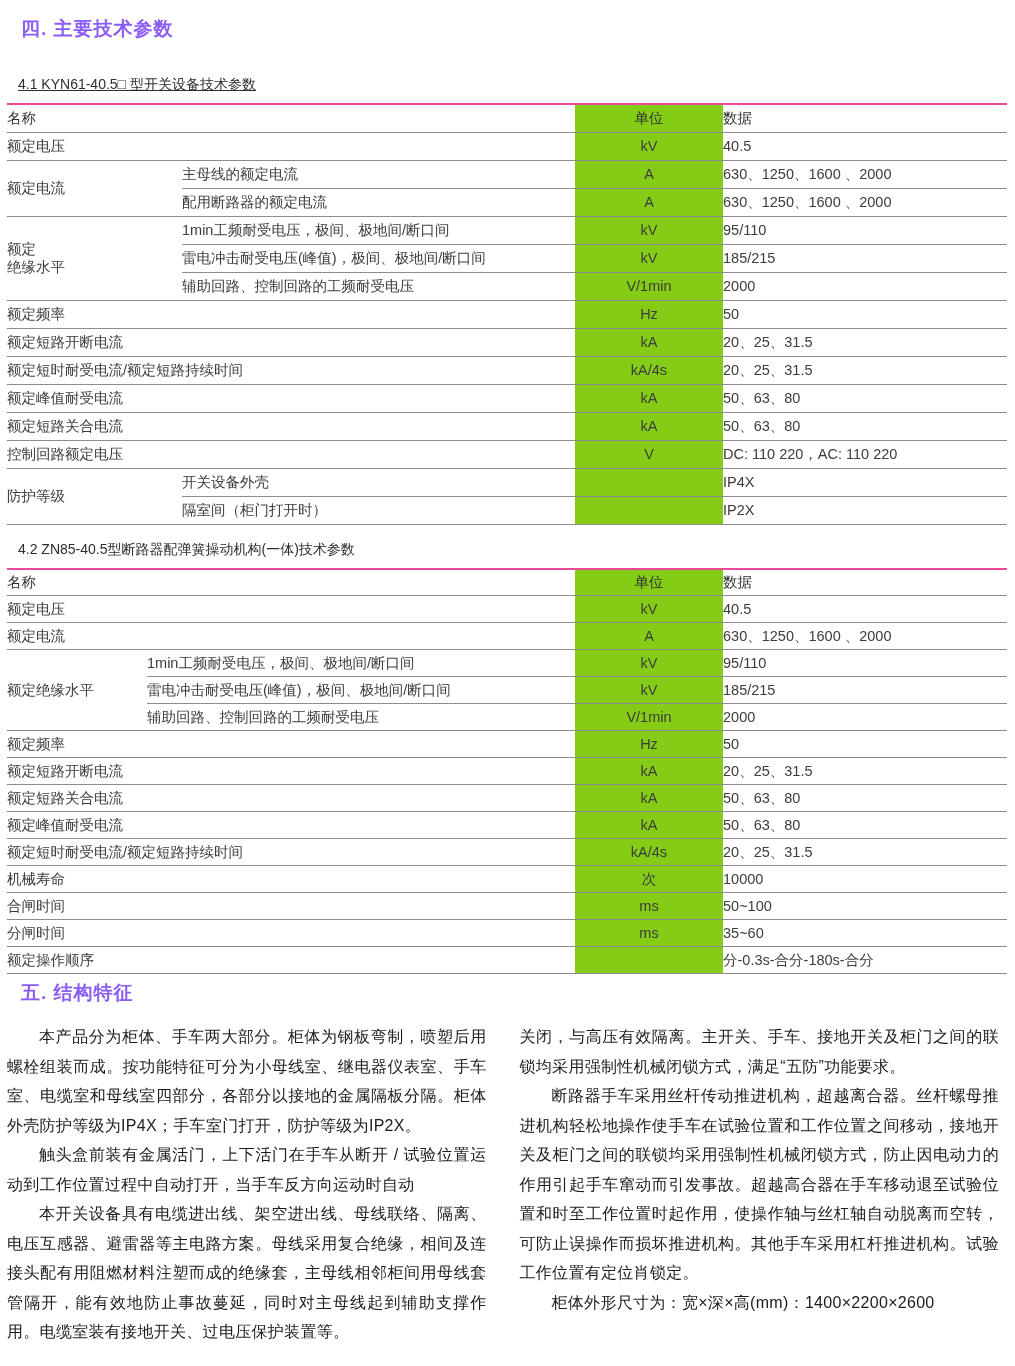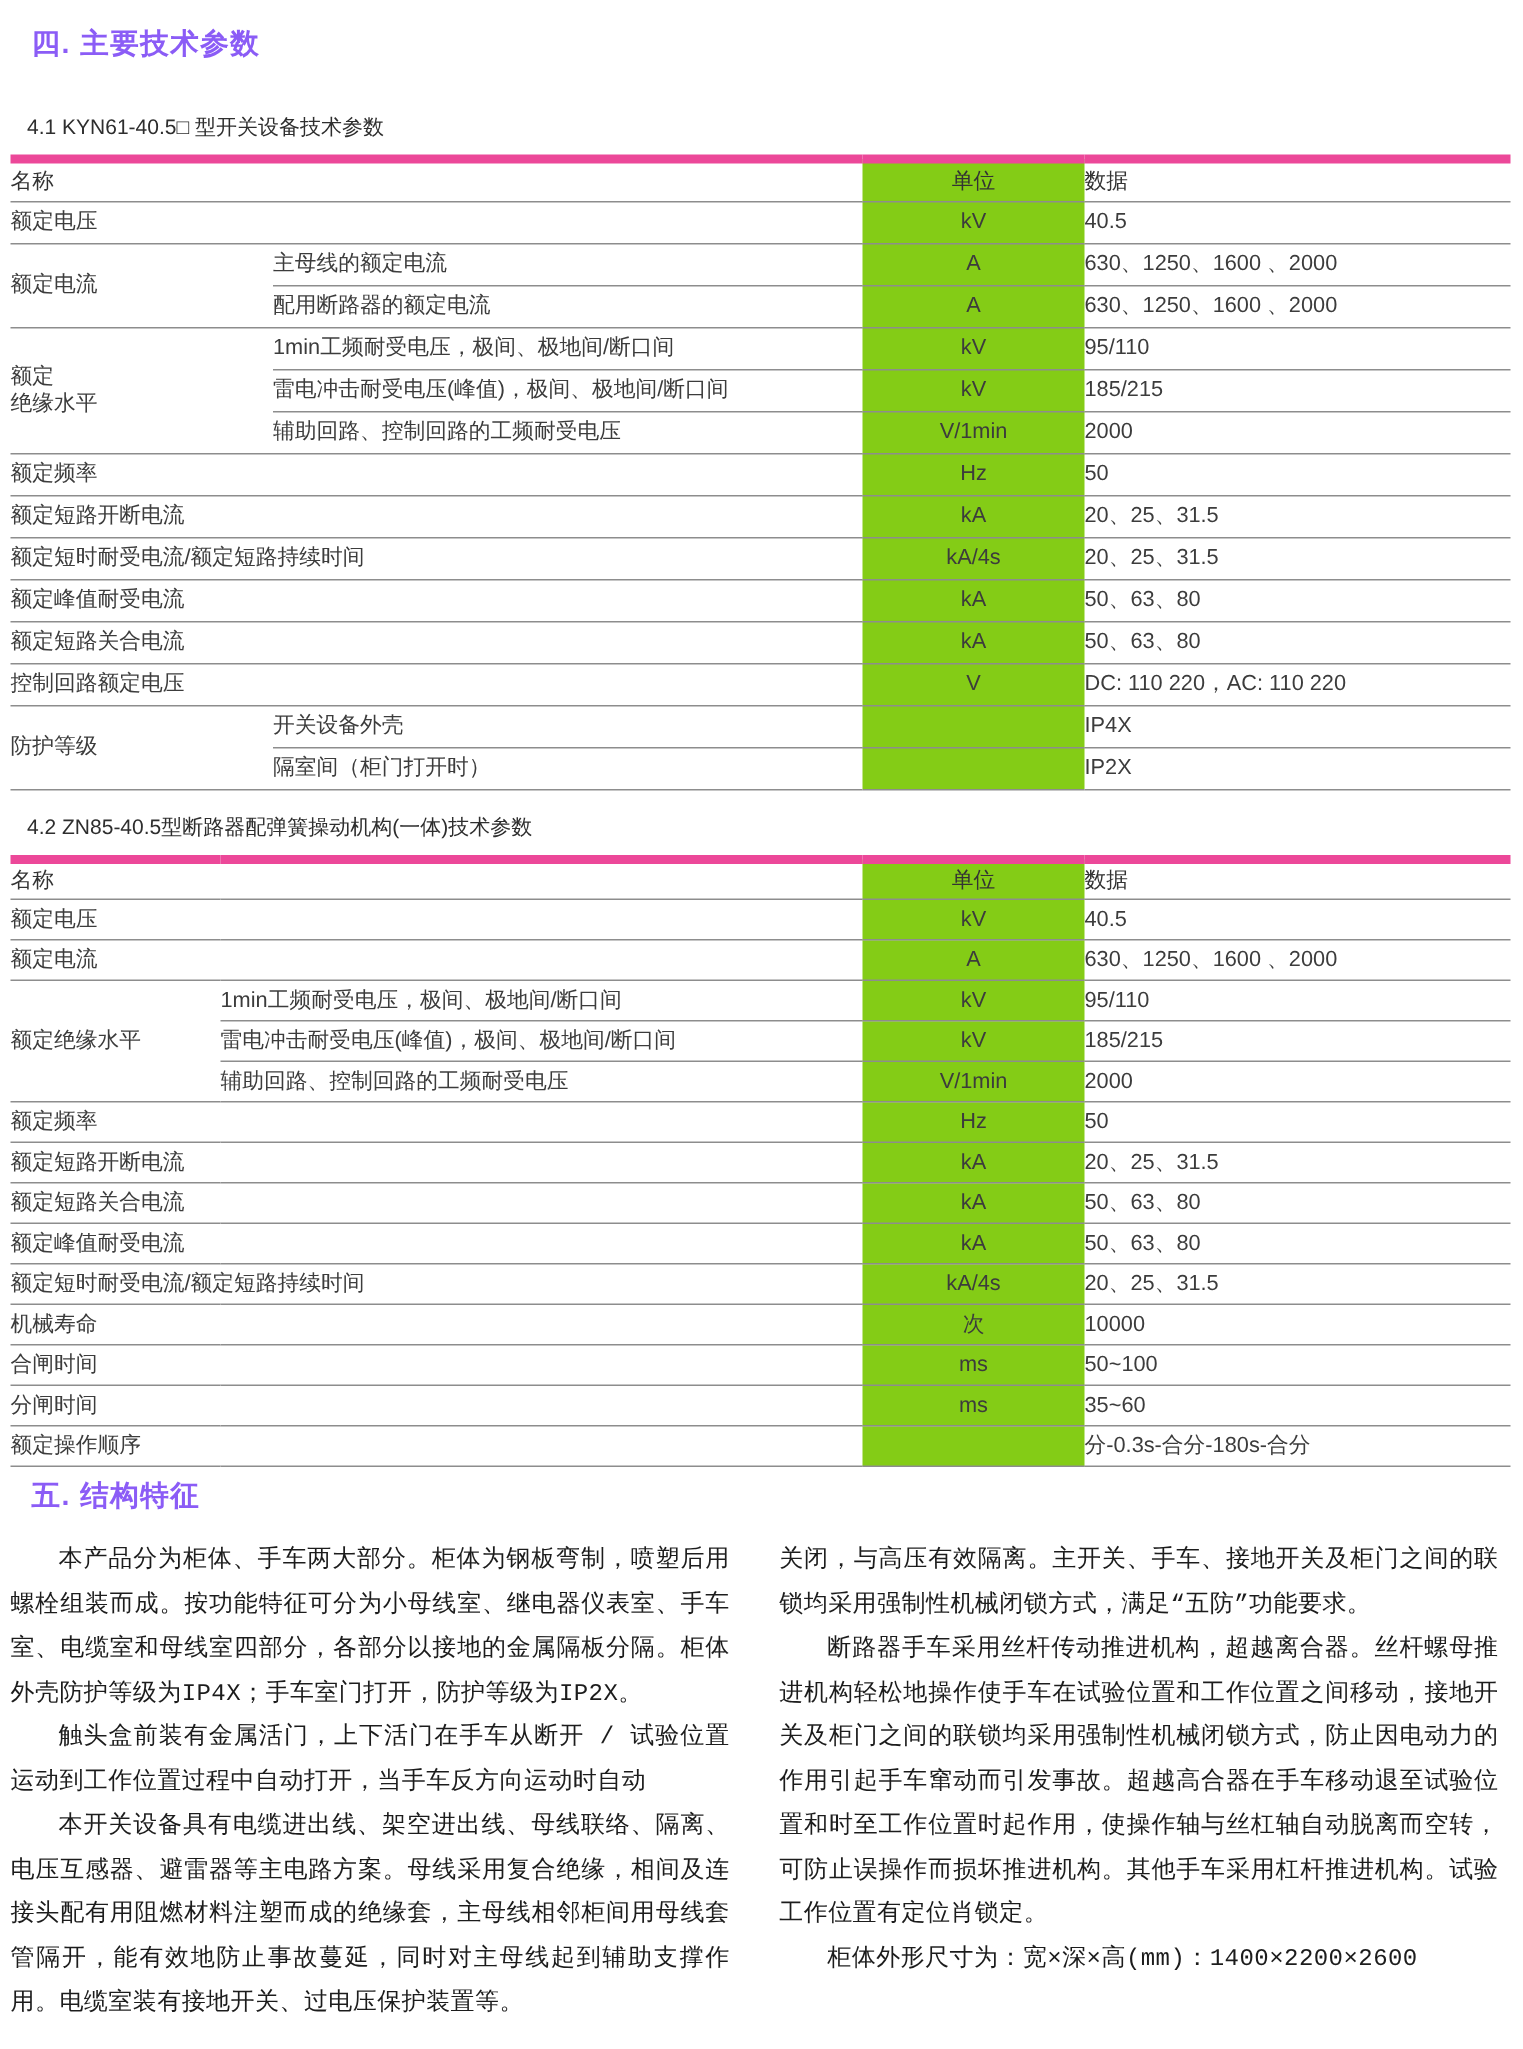--- a/index.html
+++ b/index.html
@@ -21,28 +21,28 @@
     letter-spacing: 1px;
     margin-left: 14px;
   }
   #sec4-title { margin-top: 4px; }
 
   .tbl-caption {
     font-size: 14px;
     color: #2e2e2e;
     margin: 0 0 9px 11px;
   }
-  #t1-caption { margin-top: 34px; }
+  #t1-caption { margin-top: 34px; text-decoration: underline; }
   #t2-caption { margin-top: 16px; }
 
   table.params {
     width: 1000px;
     border-collapse: collapse;
     table-layout: fixed;
-    border-top: 6px solid #ec4899;
+    border-top: 2px solid #ec4899;
     font-size: 14.5px;
     color: #3c3c3c;
   }
   table.params td {
     border-bottom: 1.5px solid #8d8d8d;
     padding: 0;
     vertical-align: middle;
     line-height: 1.25;
   }
   #table1 td { height: 28px; }
@@ -55,21 +55,21 @@
   thead td { color: #333333; }
 
   .two-col {
     display: flex;
     gap: 33px;
     margin: 16px 0 0 0;
     padding: 0 8px 0 0;
   }
   .col { flex: 1; }
   .body-text p {
-    font-family: Liberation Mono, monospace;
+    font-family: Liberation Sans, sans-serif;
     font-size: 16px;
     line-height: 29.5px;
     text-align: justify;
     color: #1c1c1c;
     letter-spacing: 0.3px;
   }
   .body-text p.indent { text-indent: 2em; }
   #sec5-title { margin-top: 6px; }
 </style>
 </head>

